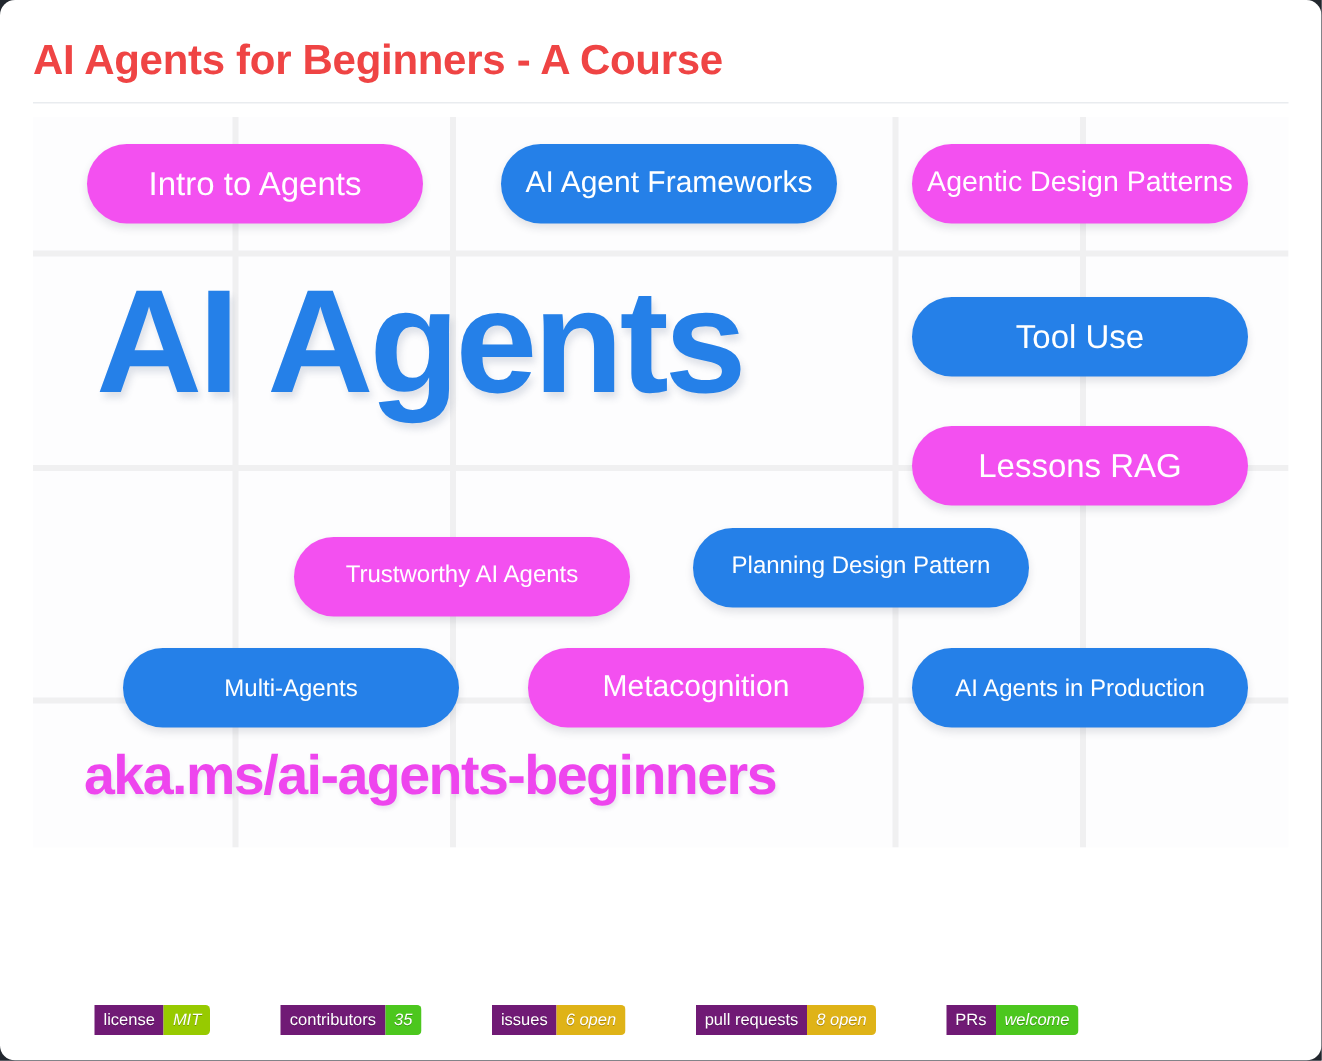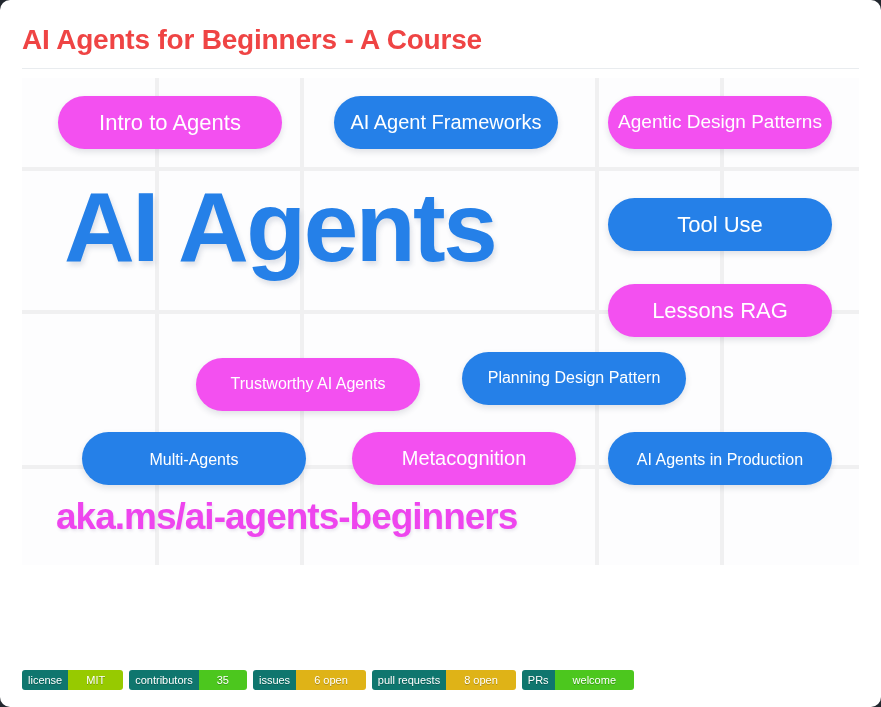--- a/index.html
+++ b/index.html
@@ -121,31 +121,33 @@
   }
   .badge {
     display: flex;
     height: 20px;
     border-radius: 3px;
     overflow: hidden;
     font-size: 11px;
     line-height: 20px;
   }
   .badge .b-label {
-    background: #0f766e;
+    background: #701a75;
     color: #ffffff;
     padding: 0 6px;
     white-space: nowrap;
     text-shadow: 0 1px 0 rgba(0,0,0,0.25);
+    margin-left: 41px;
   }
   .badge .b-value {
     color: #ffffff;
-    padding: 0 18px;
+    padding: 0 6px;
     white-space: nowrap;
     text-shadow: 0 1px 0 rgba(0,0,0,0.25);
+    font-style: italic;
   }
 </style>
 </head>
 <body>
 
 <div id="page">
 
   <div class="page-title">AI Agents for Beginners - A Course</div>
   <div class="title-rule"></div>
 

